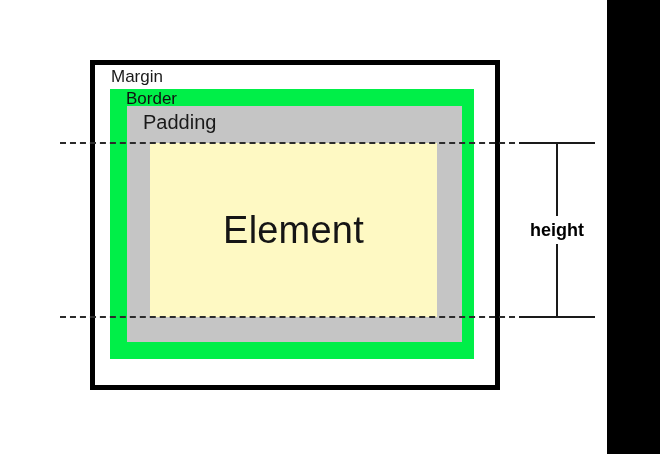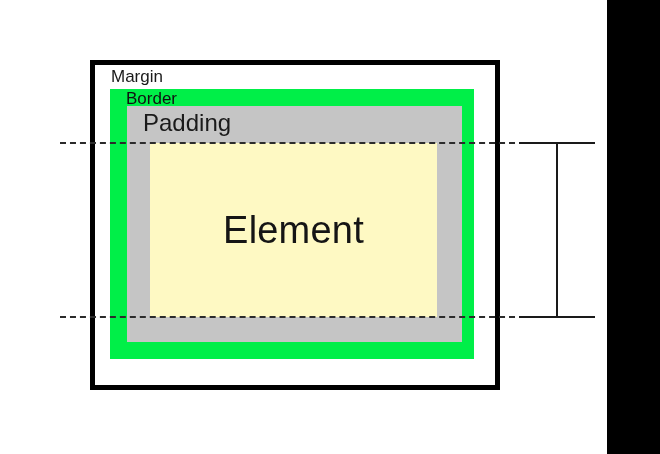--- a/index.html
+++ b/index.html
@@ -83,21 +83,21 @@
     left: 127px;
     top: 106px;
     width: 335px;
     height: 236px;
     background: #c5c5c5;
   }
   .label-padding {
     position: absolute;
     left: 143px;
     top: 108px;
-    font-size: 24px;
+    font-size: 20px;
     line-height: 29px;
     color: #1a1a1a;
     font-weight: 400;
     white-space: nowrap;
   }
 
   
   .content-box {
     position: absolute;
     left: 150px;
@@ -182,16 +182,17 @@
   <div class="content-box">
     <span class="label-element">Element</span>
   </div>
 
   <div class="guide guide-top"></div>
   <div class="guide guide-bottom"></div>
 
   <div class="dim-cap dim-cap-top"></div>
   <div class="dim-cap dim-cap-bottom"></div>
   <div class="dim-line"></div>
+  <div class="dim-label">height</div>
 
   <div class="right-panel"></div>
 
 </div>
 
 </body></html>

